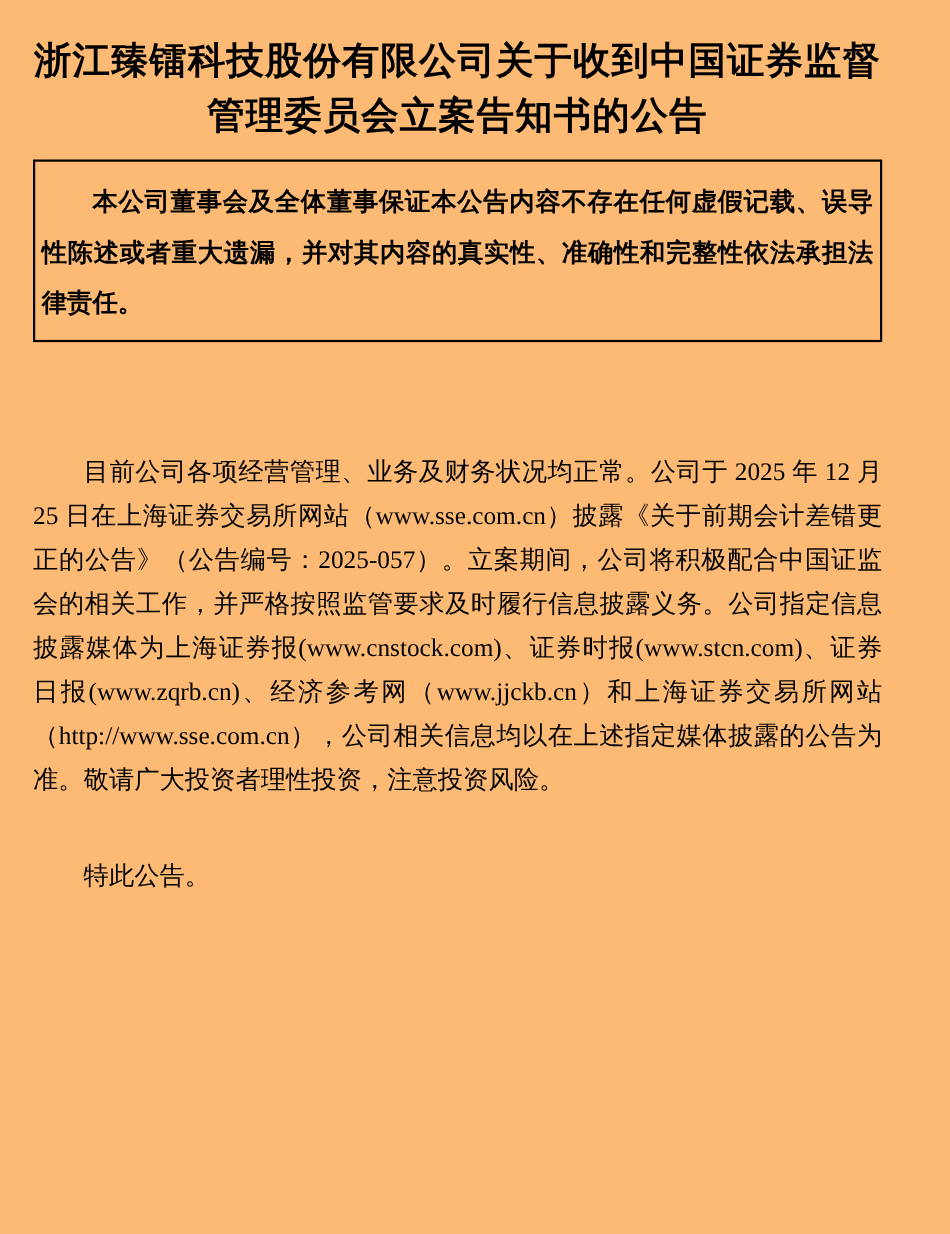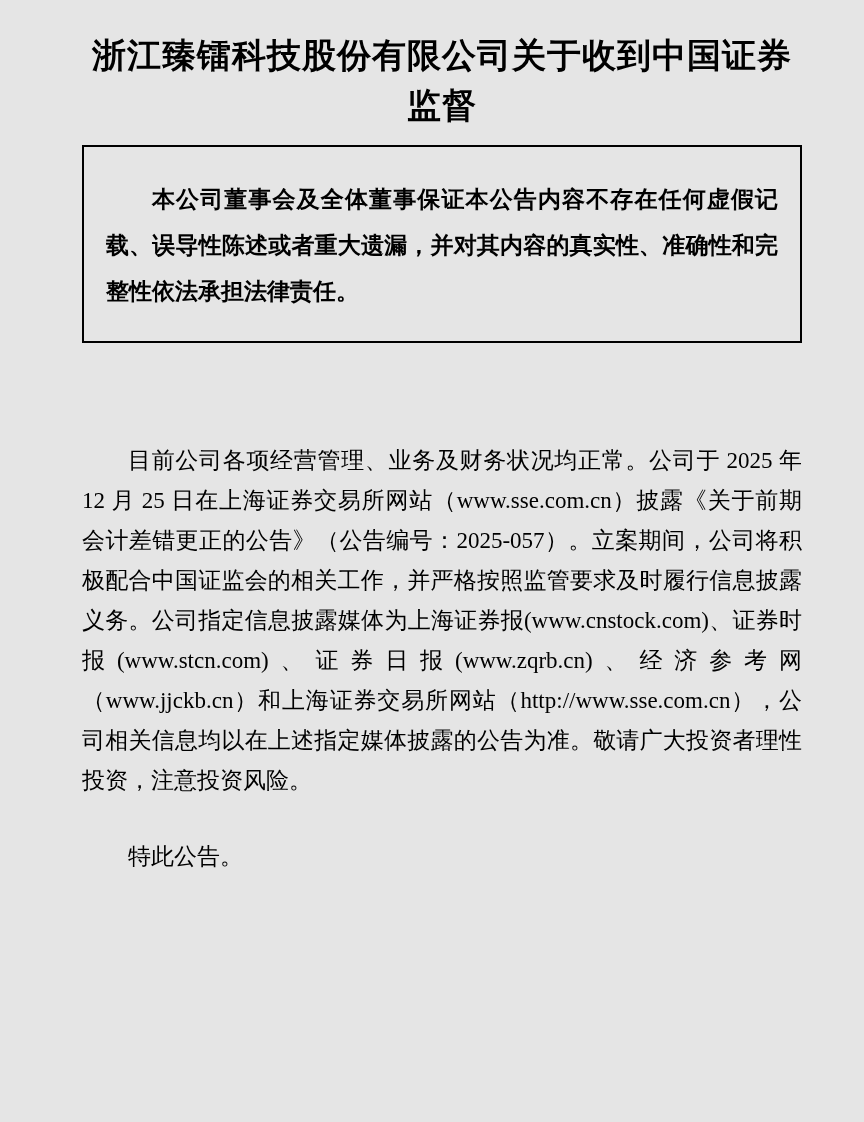--- a/index.html
+++ b/index.html
@@ -10,69 +10,70 @@
   body {
     width: 864px;
     height: 1122px;
     color: #000000;
     font-family: "Liberation Serif", "DejaVu Serif", serif;
   }
   .page {
     box-sizing: border-box;
     width: 864px;
     height: 1122px;
-    padding: 30px 62px 0 82px;
-    background: #e5e5e5;
+    padding: 30px 62px 0 30px;
+    background: #fdba74;
     overflow: hidden;
   }
   .title {
     margin: 0;
     font-family: "Liberation Sans", "DejaVu Sans", sans-serif;
     font-weight: bold;
     font-size: 34px;
     line-height: 50px;
     text-align: center;
     letter-spacing: 1px;
   }
   .title-line { display: block; }
   .disclaimer-box {
     margin-top: 15px;
     border: 2px solid #000000;
     padding: 14px 6px 10px 6px;
   }
   .disclaimer-text {
-    margin: 16px;
+    margin: 0;
     font-weight: bold;
     font-size: 23px;
     line-height: 46px;
     text-indent: 2em;
     text-align: justify;
   }
   .body-block { margin-top: 98px; }
   .para {
     margin: 0;
     font-size: 23px;
     line-height: 40px;
     text-indent: 2em;
     text-align: justify;
   }
   .closing {
-    margin: 36px 0 0 0;
+    margin: 48px 0 0 0;
     font-size: 23px;
     line-height: 40px;
     text-indent: 2em;
   }
 </style>
 </head>
 <body>
 
 <div class="page">
 
   <h1 class="title">
     <span class="title-line">浙江臻镭科技股份有限公司关于收到中国证券监督</span>
+    <span class="title-line">管理委员会立案告知书的公告</span>
   </h1>
 
   <div class="disclaimer-box">
     <p class="disclaimer-text">本公司董事会及全体董事保证本公告内容不存在任何虚假记载、误导性陈述或者重大遗漏，并对其内容的真实性、准确性和完整性依法承担法律责任。</p>
   </div>
 
   <div class="body-block">
     <p class="para">目前公司各项经营管理、业务及财务状况均正常。公司于 2025 年 12 月 25 日在上海证券交易所网站（www.sse.com.cn）披露《关于前期会计差错更正的公告》（公告编号：2025-057）。立案期间，公司将积极配合中国证监会的相关工作，并严格按照监管要求及时履行信息披露义务。公司指定信息披露媒体为上海证券报(www.cnstock.com)、证券时报(www.stcn.com)、证券日报(www.zqrb.cn)、经济参考网（www.jjckb.cn）和上海证券交易所网站（http://www.sse.com.cn），公司相关信息均以在上述指定媒体披露的公告为准。敬请广大投资者理性投资，注意投资风险。</p>
     <p class="closing">特此公告。</p>
   </div>

